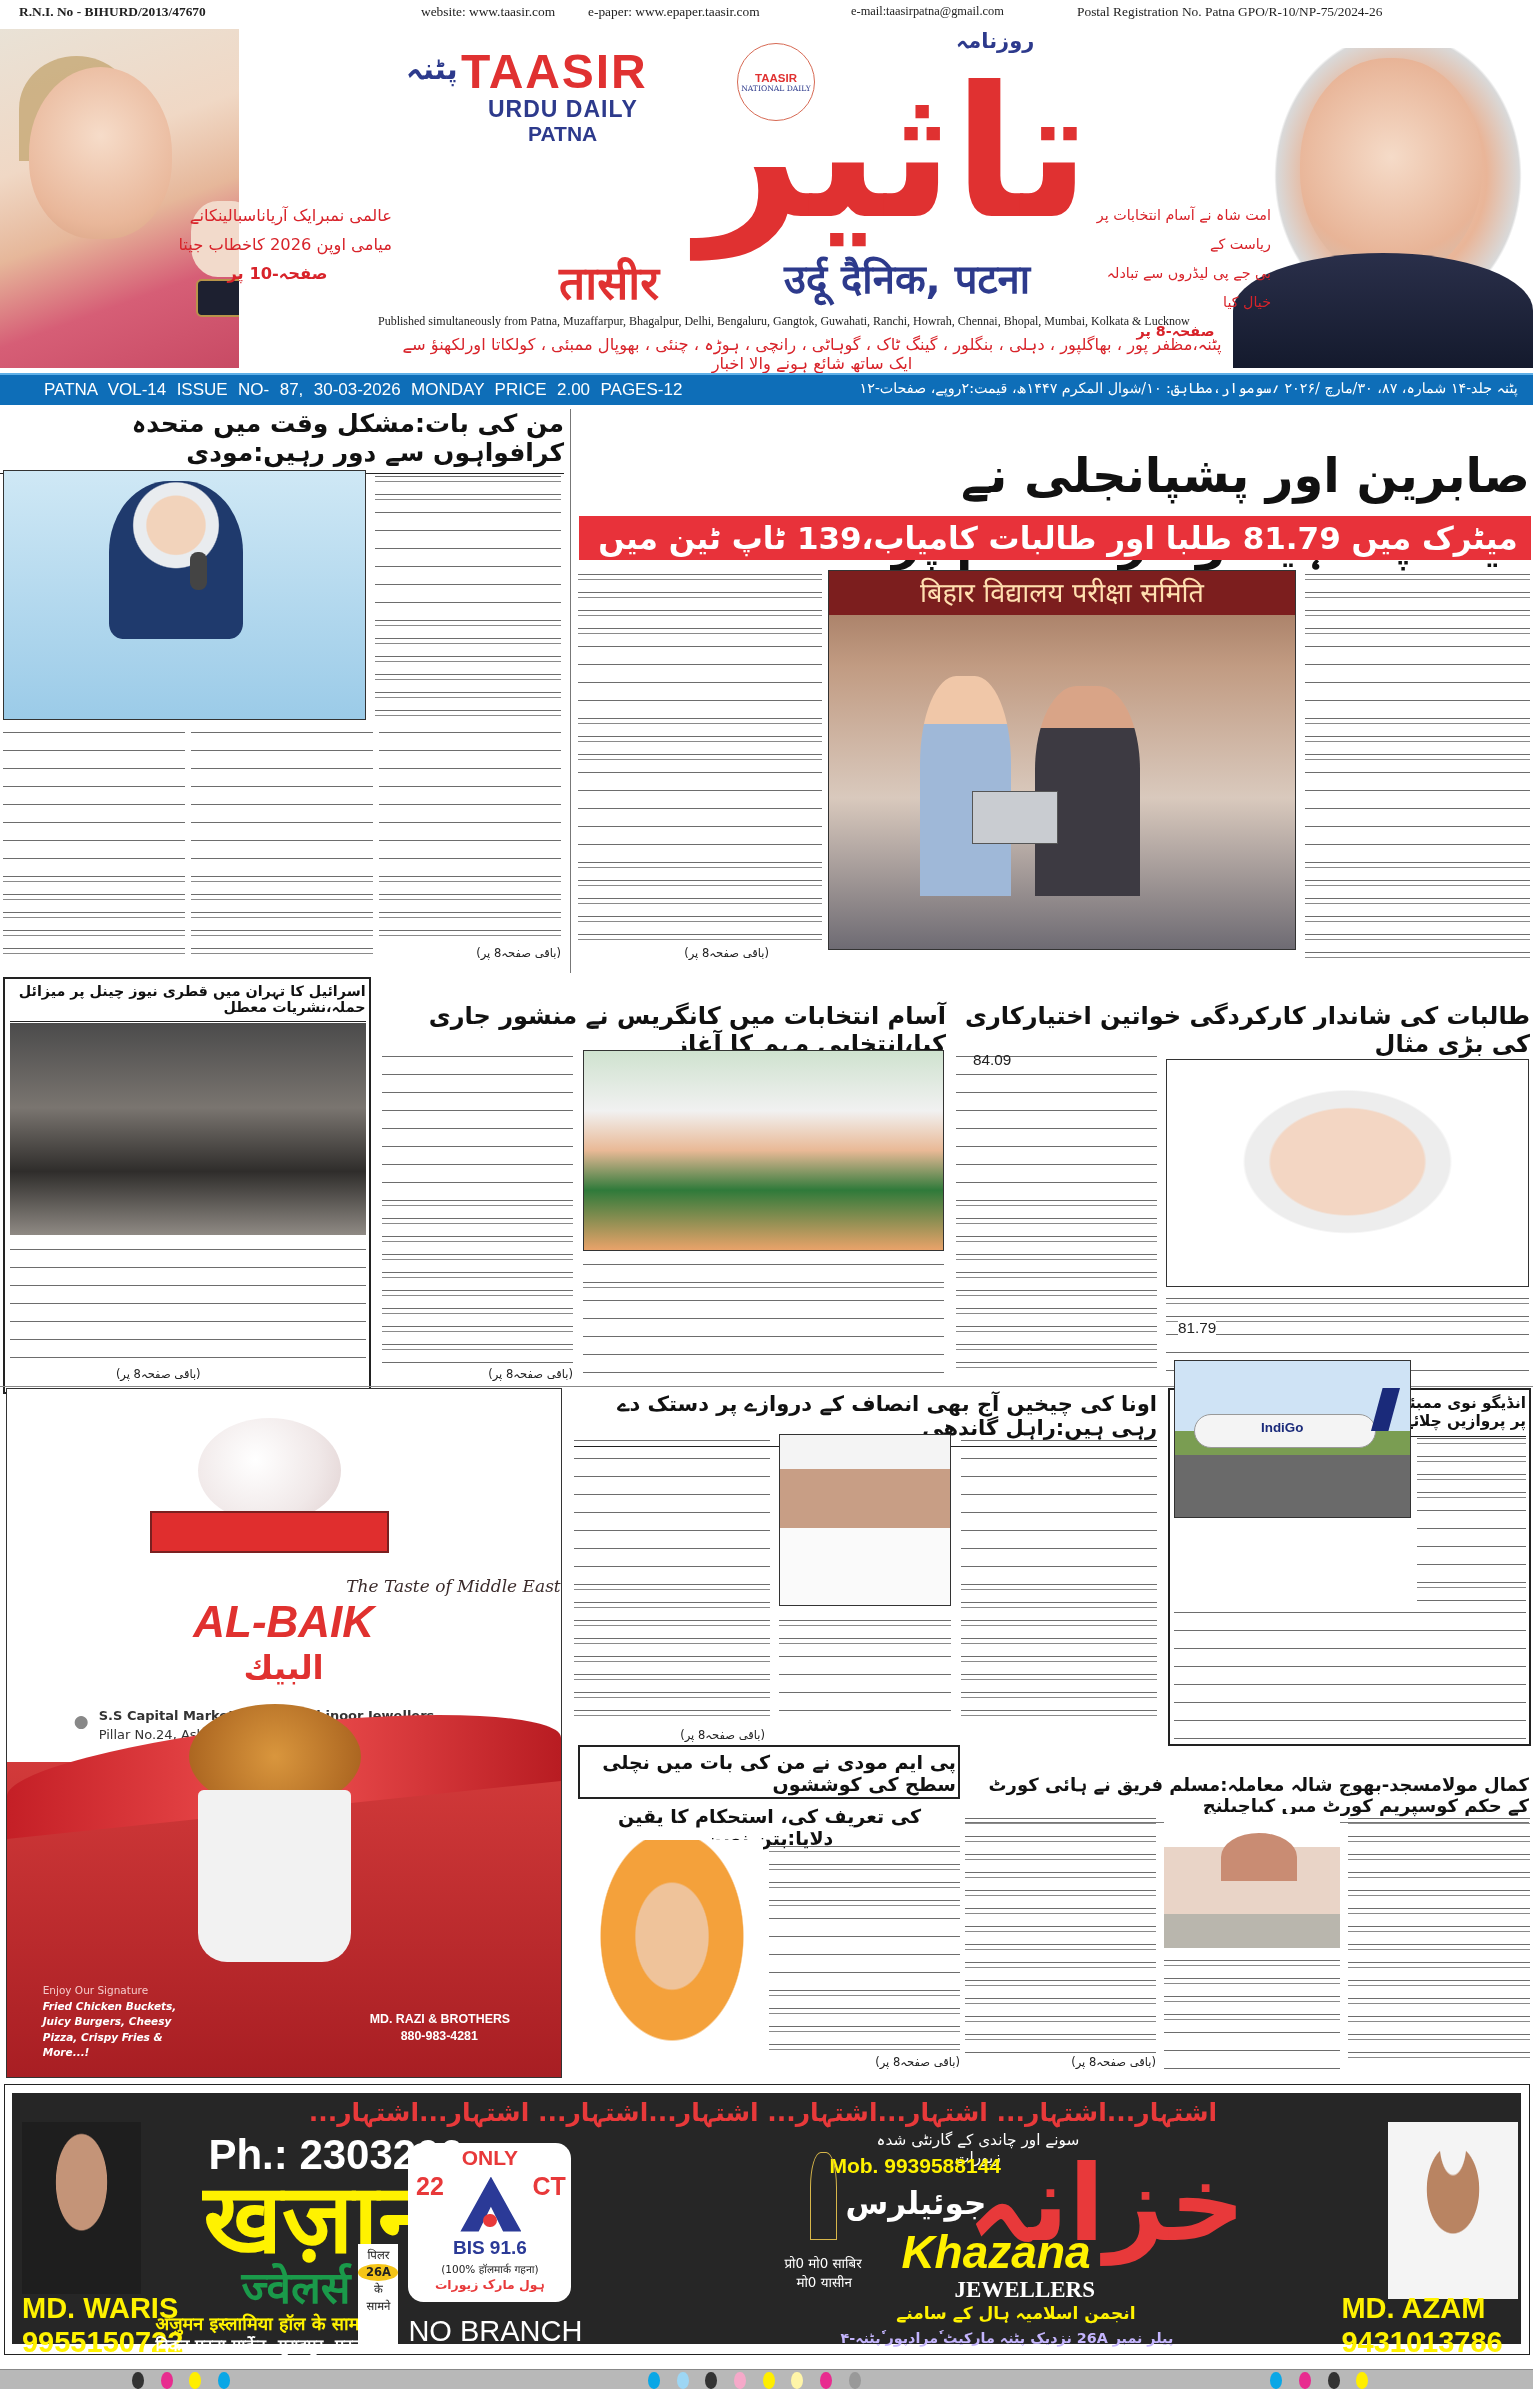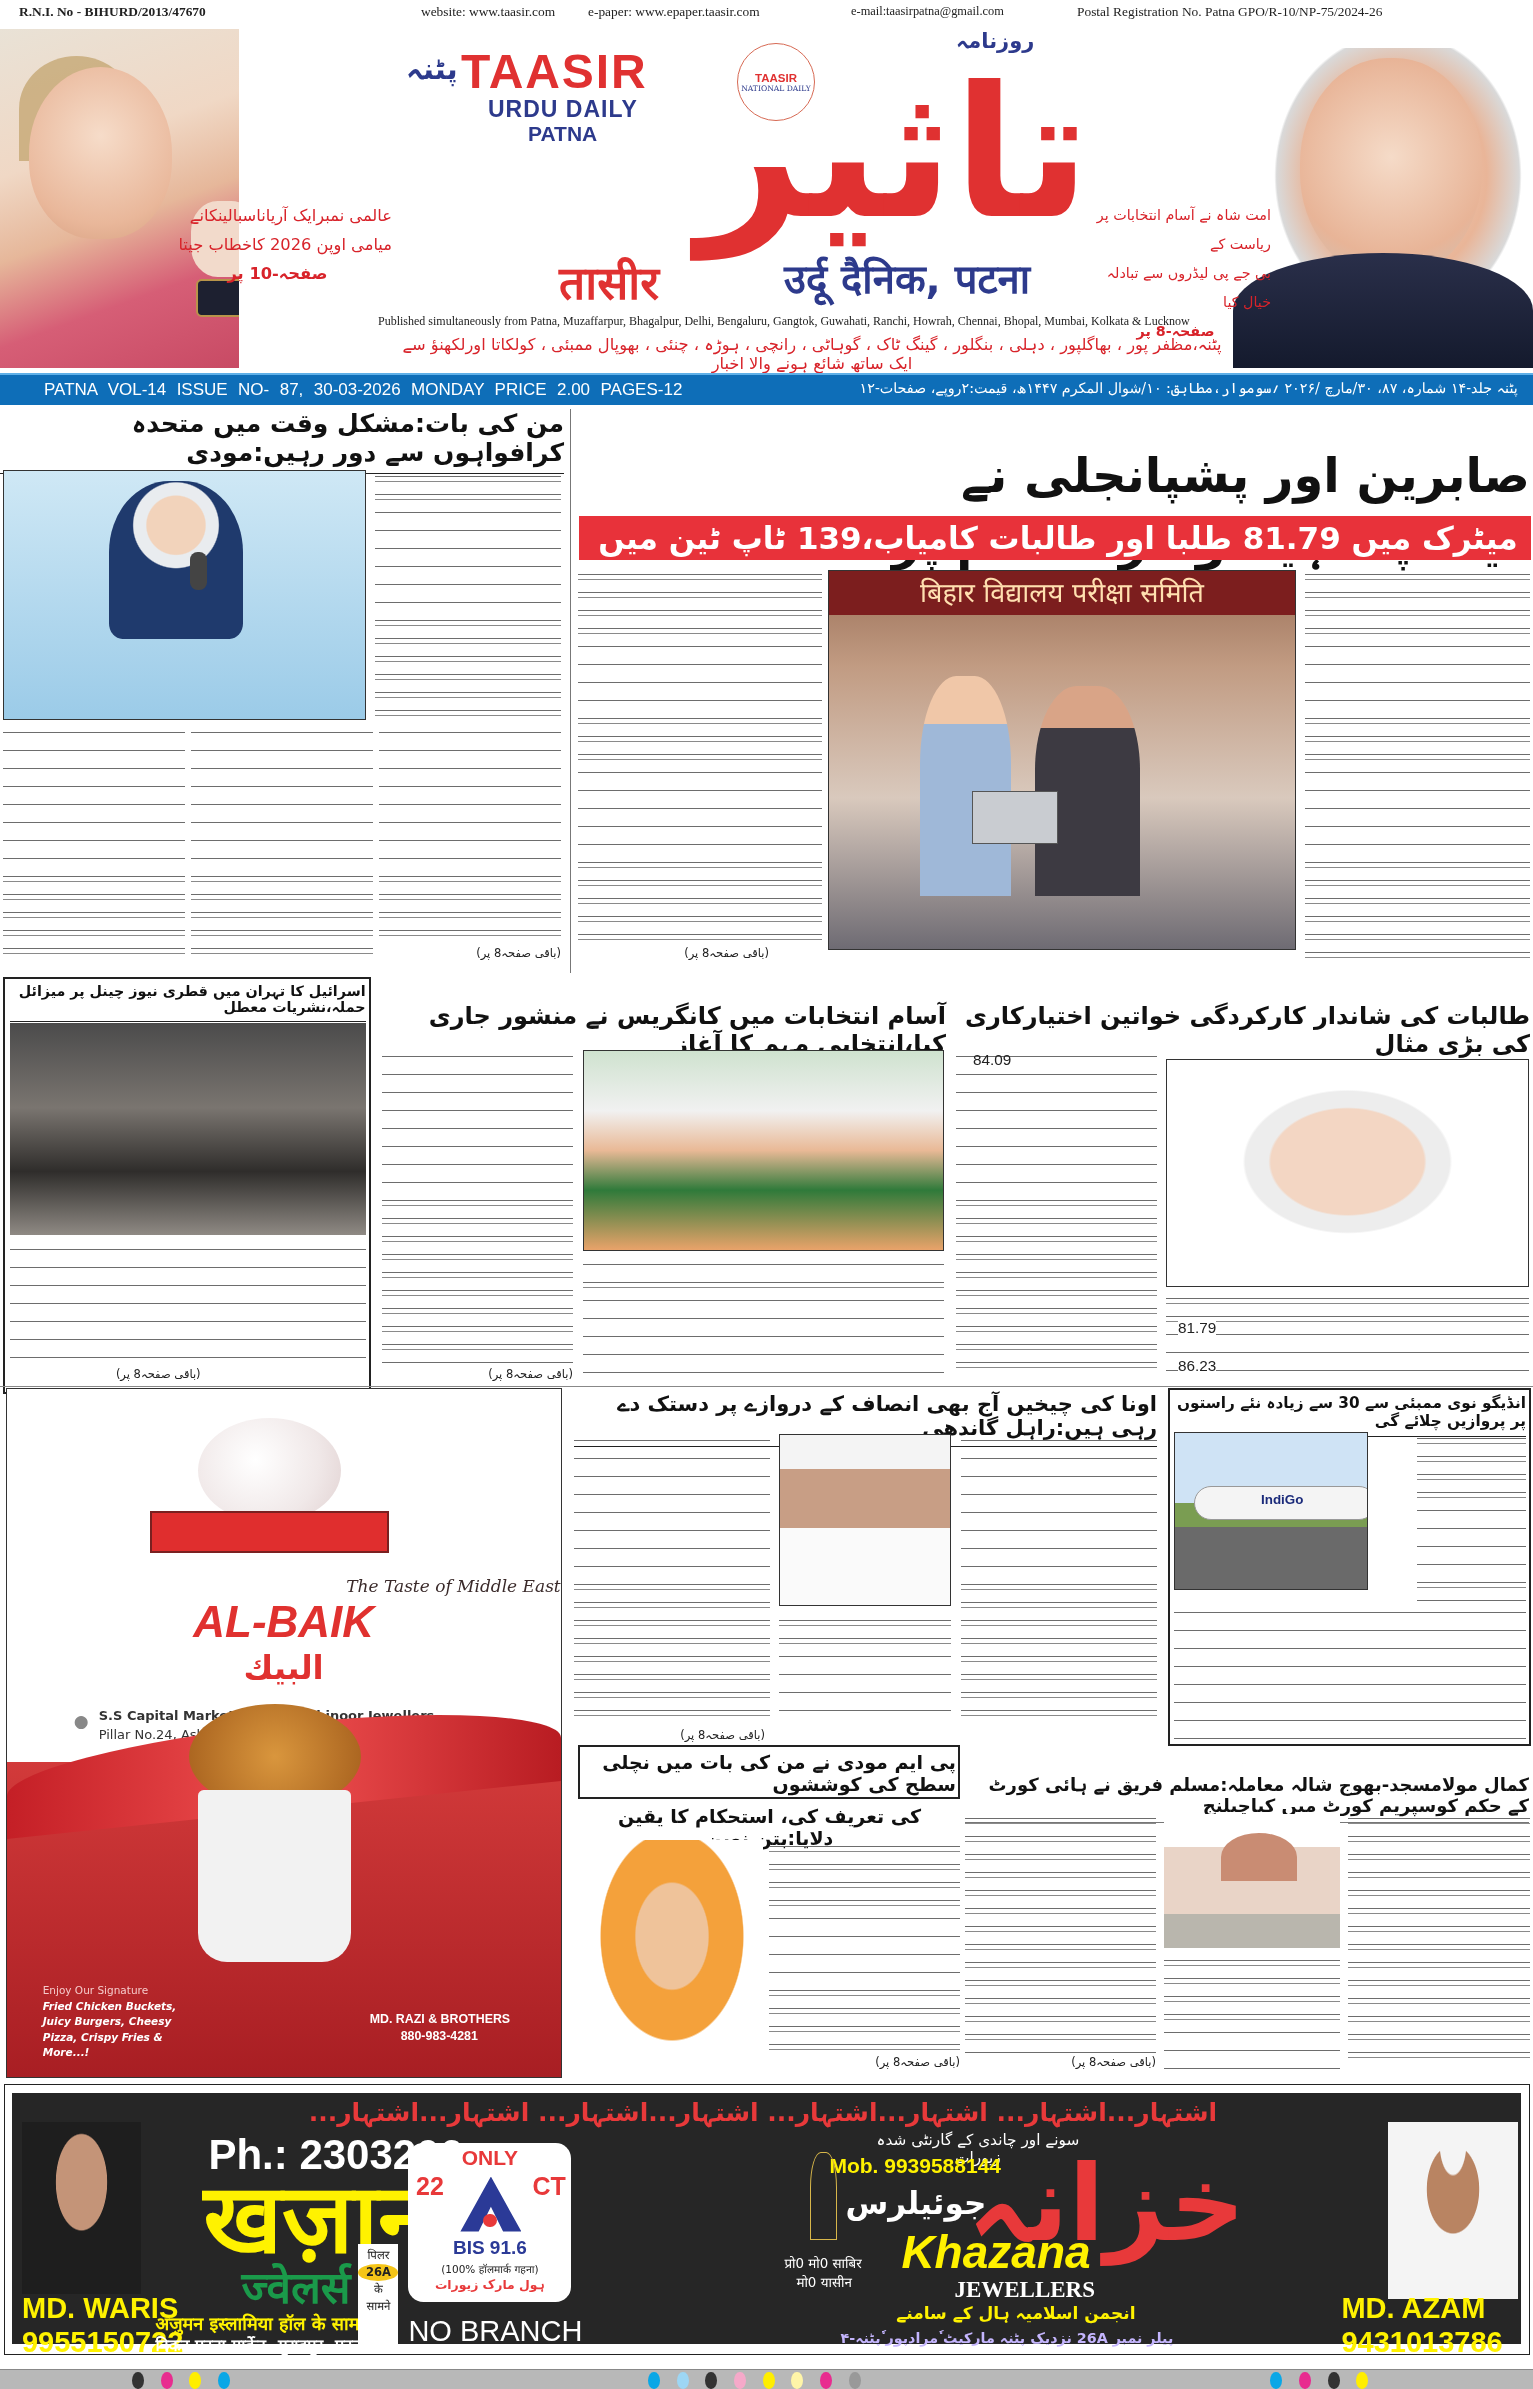--- a/index.html
+++ b/index.html
@@ -189,21 +189,21 @@
 <div class="abs rtl col-head" style="left:574px;top:1392px;width:583px;font-size:21px;border-bottom:1.9px solid #222;padding-bottom:5.7px">اونا کی چیخیں آج بھی انصاف کے دروازے پر دستک دے رہی ہیں:راہل گاندھی</div>
 <div class="abs body-text lines" style="left:574px;top:1434px;width:196px;height:287px"></div>
 <div class="abs photo ph-rahul" style="left:779px;top:1434px;width:172px;height:172px;border:1px solid #333"></div>
 <div class="abs body-text lines" style="left:779px;top:1614px;width:172px;height:107px"></div>
 <div class="abs body-text lines" style="left:961px;top:1434px;width:196px;height:287px"></div>
 <div class="abs rtl" style="left:574px;top:1728px;width:191px;font-size:11.5px">(باقی صفحہ8 پر)</div>
 
 <div class="abs box" style="left:1168px;top:1388px;width:363px;height:358px"></div>
 <div class="abs rtl col-head" style="left:1174px;top:1394px;width:352px;font-size:15.3px;border-bottom:1.9px solid #222;padding-bottom:5.7px">انڈیگو نوی ممبئی سے 30 سے زیادہ نئے راستوں پر پروازیں چلائے گی</div>
 <div class="abs body-text lines" style="left:1417px;top:1432px;width:109px;height:172px"></div>
-<div class="abs photo ph-plane" style="left:1174px;top:1432px;width:194px;height:158px;border:1px solid #333">
+<div class="abs photo ph-plane" style="left:1174px;top:1360px;width:237px;height:158px;border:1px solid #333">
   <div class="body"></div>
     <div class="tail"></div>
   <div class="abs" style="left:86px;top:59px;font-size:13.4px;color:#1a2a7a;font-weight:bold;font-family:'Liberation Sans',sans-serif">IndiGo</div>
 </div>
 <div class="abs body-text lines" style="left:1174px;top:1606px;width:352px;height:134px"></div>
 
 <div class="abs box" style="left:578px;top:1745px;width:382px;height:54px"></div>
 <div class="abs rtl col-head" style="left:583px;top:1751px;width:373px;font-size:19px">پی ایم مودی نے من کی بات میں نچلی سطح کی کوششوں</div>
 <div class="abs rtl col-head" style="left:583px;top:1805px;width:373px;font-size:19px;text-align:center">کی تعریف کی، استحکام کا یقین دلایا:بتن نوین</div>
 <div class="abs photo ph-suvendu" style="left:581px;top:1840px;width:182px;height:229px"></div>

